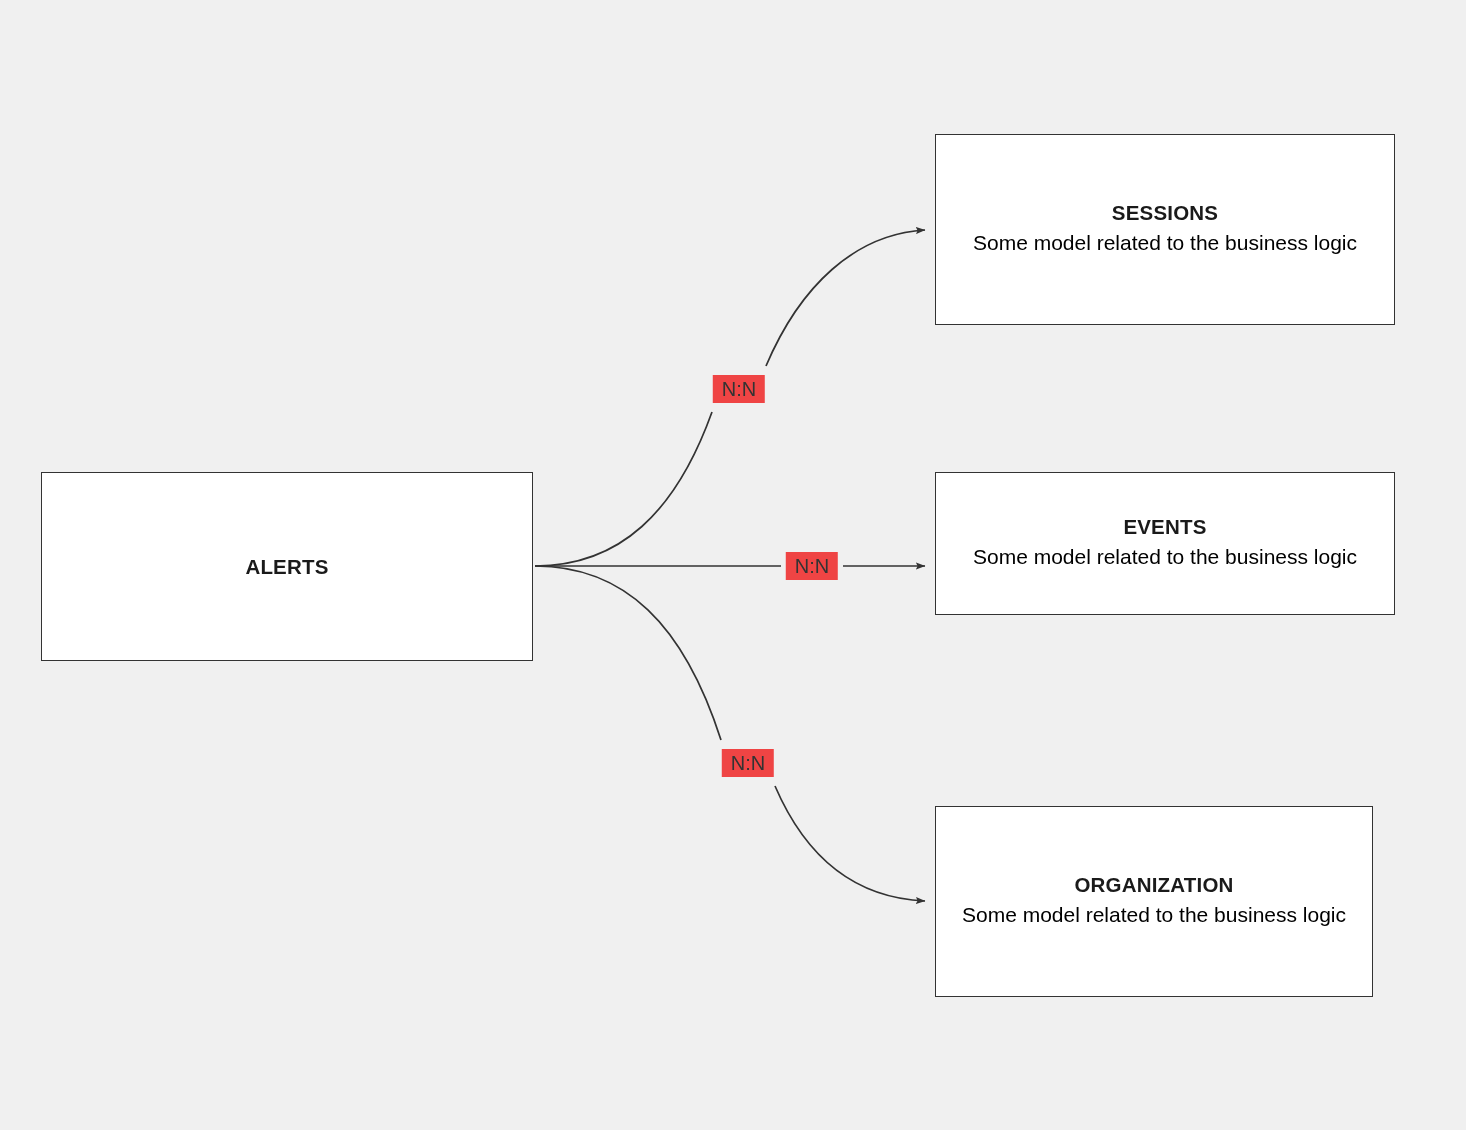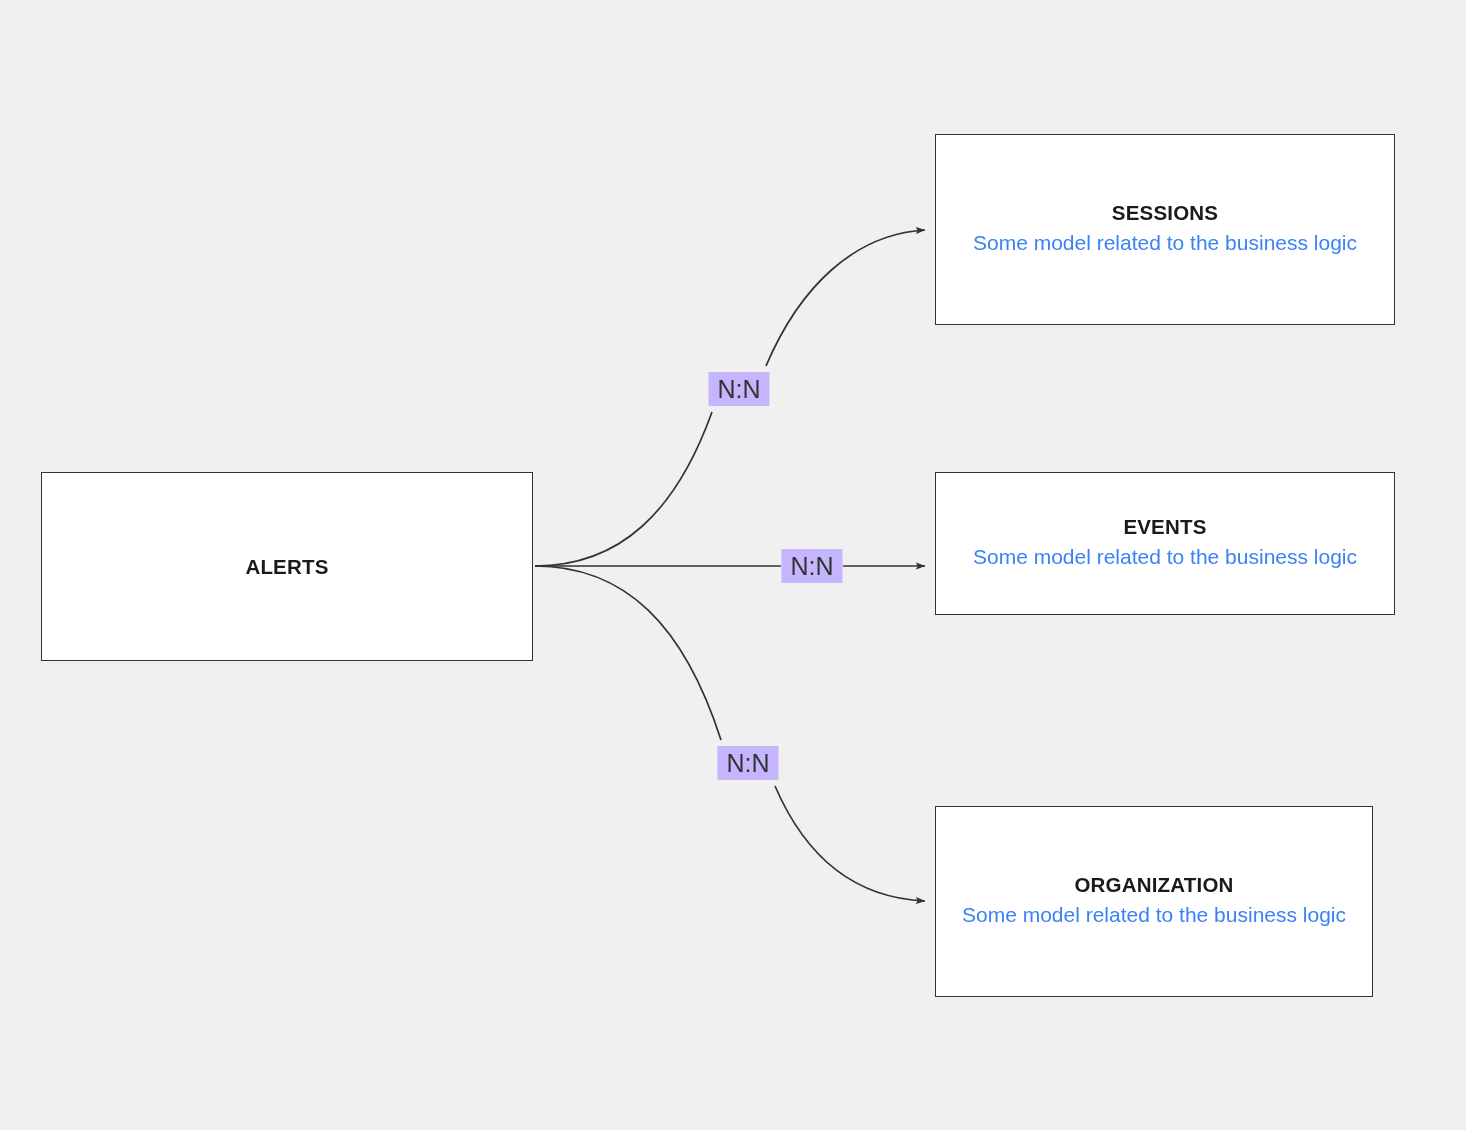--- a/index.html
+++ b/index.html
@@ -44,33 +44,33 @@
   .entity-title {
     font-size: 20.5px;
     font-weight: bold;
     color: #1a1a1a;
     letter-spacing: 0.2px;
     line-height: 1.35;
   }
   .entity-desc {
     font-size: 21px;
     font-weight: normal;
-    color: #3b82f6;
+    color: #000000;
     line-height: 1.62;
     max-width: 430px;
   }
   #node-alerts .entity-desc {
     max-width: 450px;
   }
   .edge-label {
     position: absolute;
     transform: translate(-50%, -50%);
-    font-size: 25px;
+    font-size: 20px;
     color: #333333;
-    background: #c4b5fd;
+    background: #ef4444;
     padding: 2px 9px;
     white-space: nowrap;
     line-height: 1.2;
   }
 </style>
 </head>
 <body>
 
 <div id="diagram-canvas">
 

